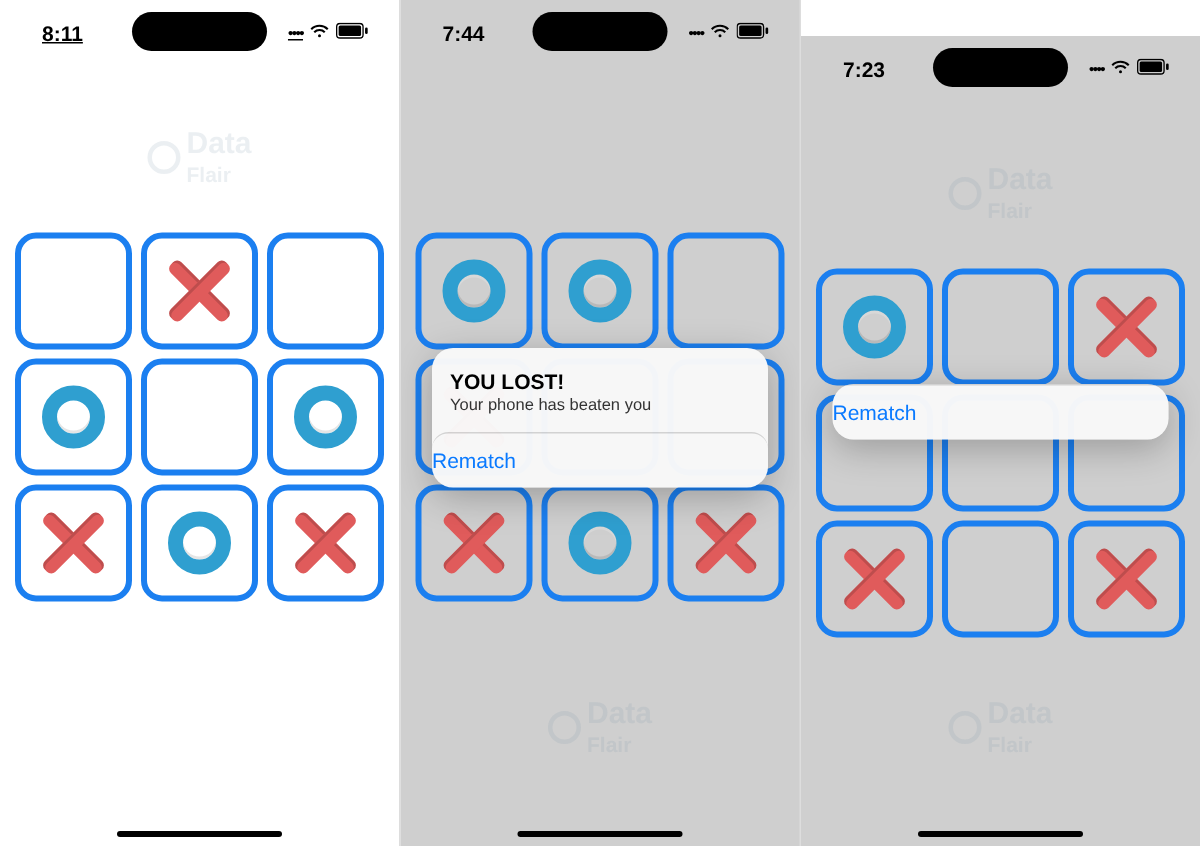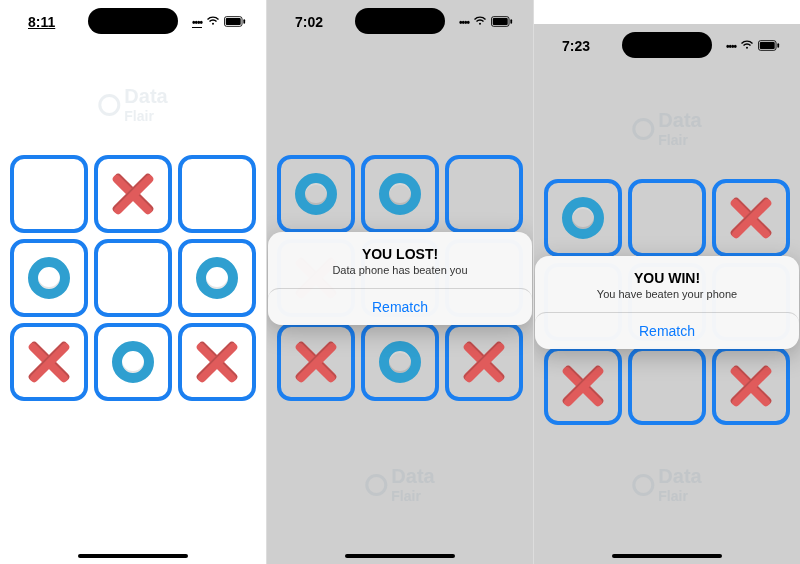--- a/index.html
+++ b/index.html
@@ -106,26 +106,25 @@
       border: 10px solid #2f9fd0;
       border-radius: 50%;
       box-shadow: inset 0 -2px 0 rgba(0,0,0,0.1), inset 0 2px 0 rgba(255,255,255,0.2);
     }
 
     .alert {
       position: absolute;
       top: 232px;
       left: 50%;
       transform: translateX(-50%);
-      width: 264px;
+      width: 224px;
       background: rgba(248,248,248,0.98);
       border-radius: 14px;
       box-shadow: 0 6px 24px rgba(0,0,0,0.25);
       overflow: hidden;
-      text-align: center;
     }
     .alert-body { padding: 14px 12px 12px; }
     .alert-title { font-size: 14px; font-weight: 700; margin-bottom: 2px; }
     .alert-message { font-size: 11px; color: #333; }
     .alert-button {
       border-top: 1px solid rgba(0,0,0,0.15);
       padding: 10px 0;
       font-size: 14px;
       color: #0a7aff;
       cursor: pointer;
@@ -189,21 +188,21 @@
         <div class="mark-o"></div>
       </div>
       <div class="cell">
         <div class="mark-x"></div>
       </div>
     </div>
     <div class="home-indicator"></div>
   </div>
 <div class="phone dimmed">
     <div class="status-bar">
-      <div class="status-left">7:02</div>
+      <div class="status-left">7:44</div>
       <div class="notch"></div>
       <div class="status-right">
         <span class="dots">••••</span>
         <span class="wifi-icon"><svg viewBox="0 0 16 12">
             <path d="M8 10.5a1.2 1.2 0 100-2.4 1.2 1.2 0 000 2.4zM3.2 5.9a6.8 6.8 0 019.6 0l-1.2 1.2a5.1 5.1 0 00-7.2 0L3.2 5.9zM.8 3.5a10.2 10.2 0 0114.4 0l-1.2 1.2a8.5 8.5 0 00-12 0L.8 3.5z" fill="black"></path>
           </svg></span>
         <span class="battery-icon"><svg viewBox="0 0 25 12">
             <rect x="0.5" y="0.5" width="20" height="11" rx="2.5" fill="none" stroke="black"></rect>
             <rect x="2" y="2" width="17" height="8" rx="1.2" fill="black"></rect>
             <rect x="22" y="3.5" width="2" height="5" rx="1" fill="black"></rect>
@@ -236,21 +235,21 @@
       <div class="cell">
         <div class="mark-o"></div>
       </div>
       <div class="cell">
         <div class="mark-x"></div>
       </div>
     </div>
     <div class="alert">
       <div class="alert-body">
         <div class="alert-title">YOU LOST!</div>
-        <div class="alert-message">Data phone has beaten you</div>
+        <div class="alert-message">Your phone has beaten you</div>
       </div>
       <div class="alert-button">Rematch</div>
     </div>
     <div class="home-indicator"></div>
   </div>
 <div class="phone dimmed">
     <div class="status-bar">
       <div class="status-left">7:23</div>
       <div class="notch"></div>
       <div class="status-right">
@@ -292,20 +291,16 @@
       <div class="cell"></div>
       <div class="cell">
         <div class="mark-x"></div>
       </div>
       <div class="cell"></div>
       <div class="cell">
         <div class="mark-x"></div>
       </div>
     </div>
     <div class="alert">
-      <div class="alert-body">
-        <div class="alert-title">YOU WIN!</div>
-        <div class="alert-message">You have beaten your phone</div>
-      </div>
       <div class="alert-button">Rematch</div>
     </div>
     <div class="home-indicator"></div>
   </div>
 
 </body></html>

